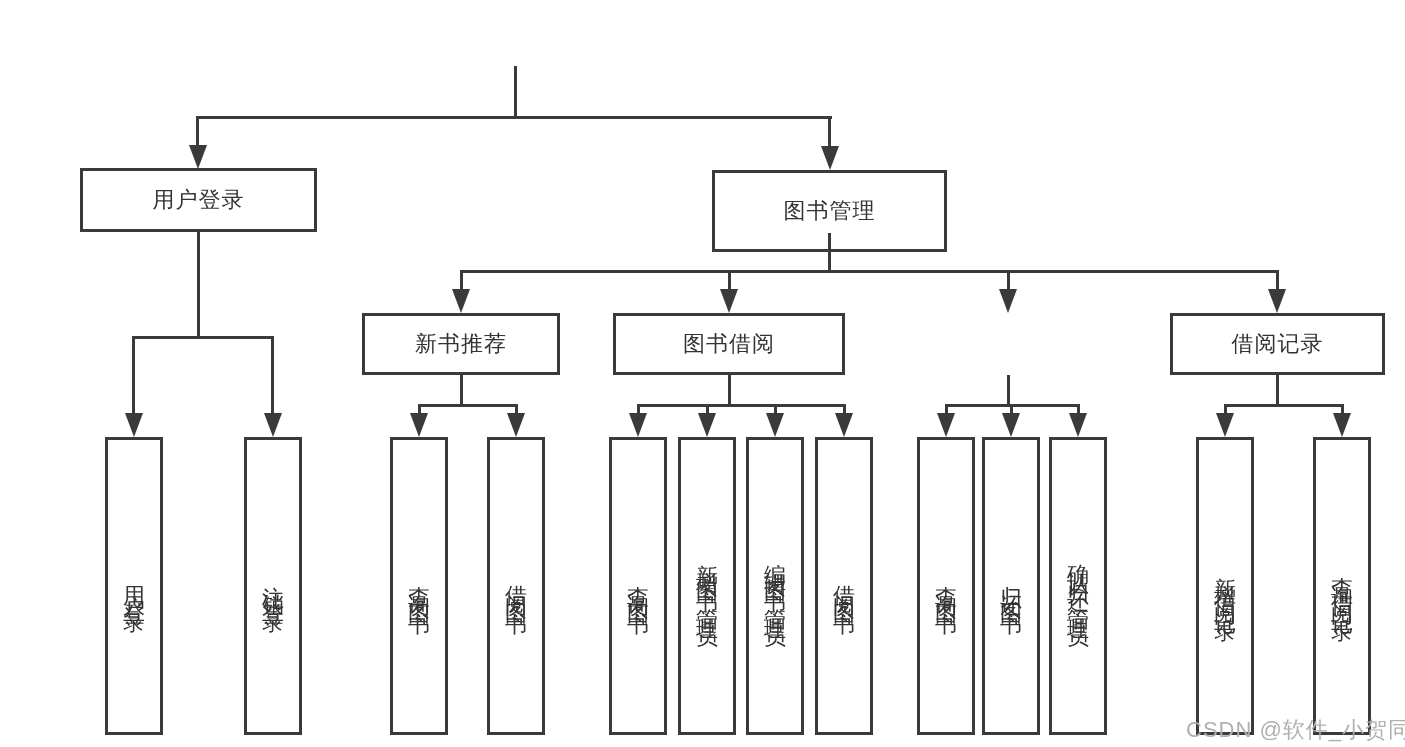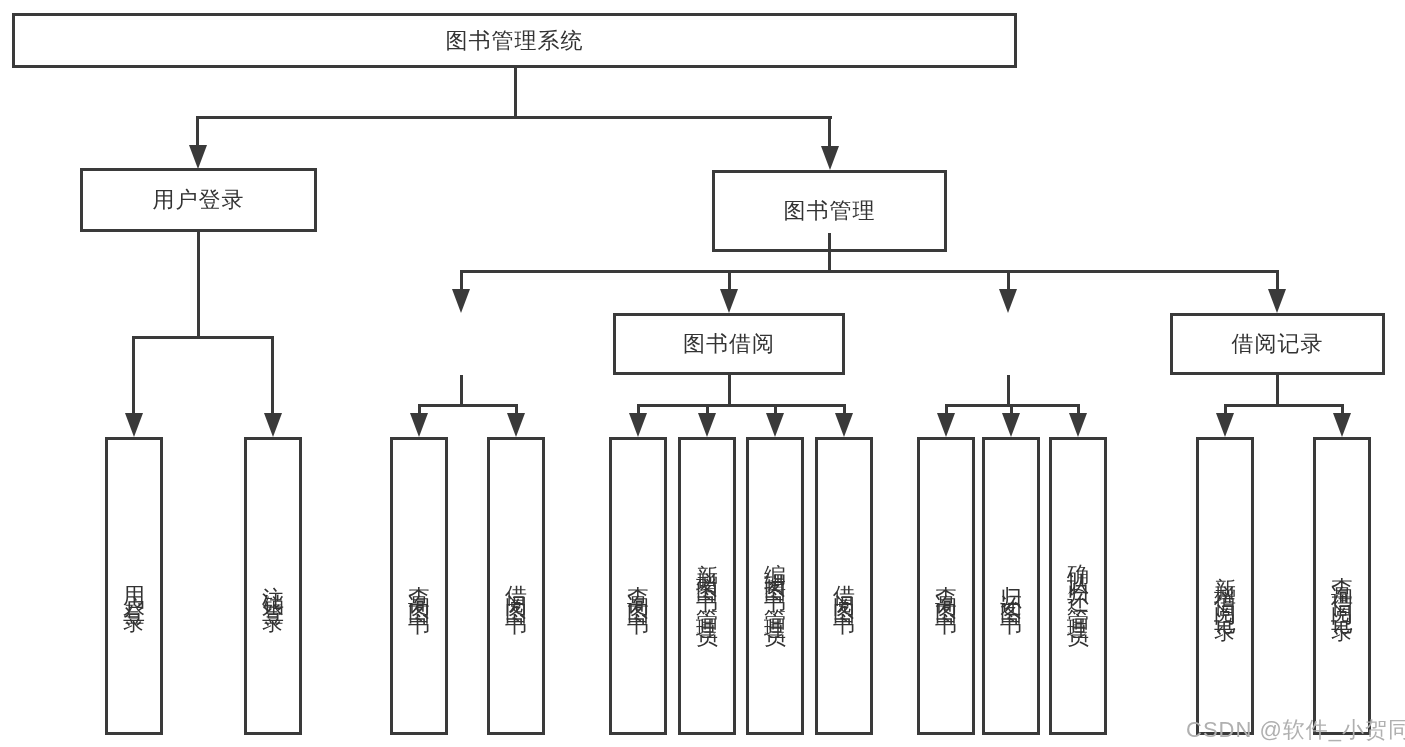--- a/index.html
+++ b/index.html
@@ -29,25 +29,25 @@
   .watermark{
     position:absolute;left:1186px;top:715px;z-index:10;
     color:var(--watermark);font-size:22px;letter-spacing:1px;white-space:nowrap;
   }
 </style>
 </head>
 <body>
 
 <div class="canvas">
 
-  <div class="node" style="left:12px;top:13px;width:1005px;height:55px">图书管理系统</div>
 
   <div class="node" style="left:80px;top:168px;width:237px;height:64px">用户登录</div>
   <div class="node" style="left:712px;top:170px;width:235px;height:82px">图书管理</div>
 
+  <div class="node" style="left:362px;top:313px;width:198px;height:62px">新书推荐</div>
   <div class="node" style="left:613px;top:313px;width:232px;height:62px">图书借阅</div>
   <div class="node" style="left:1170px;top:313px;width:215px;height:62px">借阅记录</div>
 
   <div class="node vnode" style="left:105px;top:437px;width:58px;height:298px">用户登录</div>
   <div class="node vnode" style="left:244px;top:437px;width:58px;height:298px">注销登录</div>
 
   <div class="node vnode" style="left:390px;top:437px;width:58px;height:298px">查询图书</div>
   <div class="node vnode" style="left:487px;top:437px;width:58px;height:298px">借阅图书</div>
 
   <div class="node vnode" style="left:609px;top:437px;width:58px;height:298px">查询图书</div>

